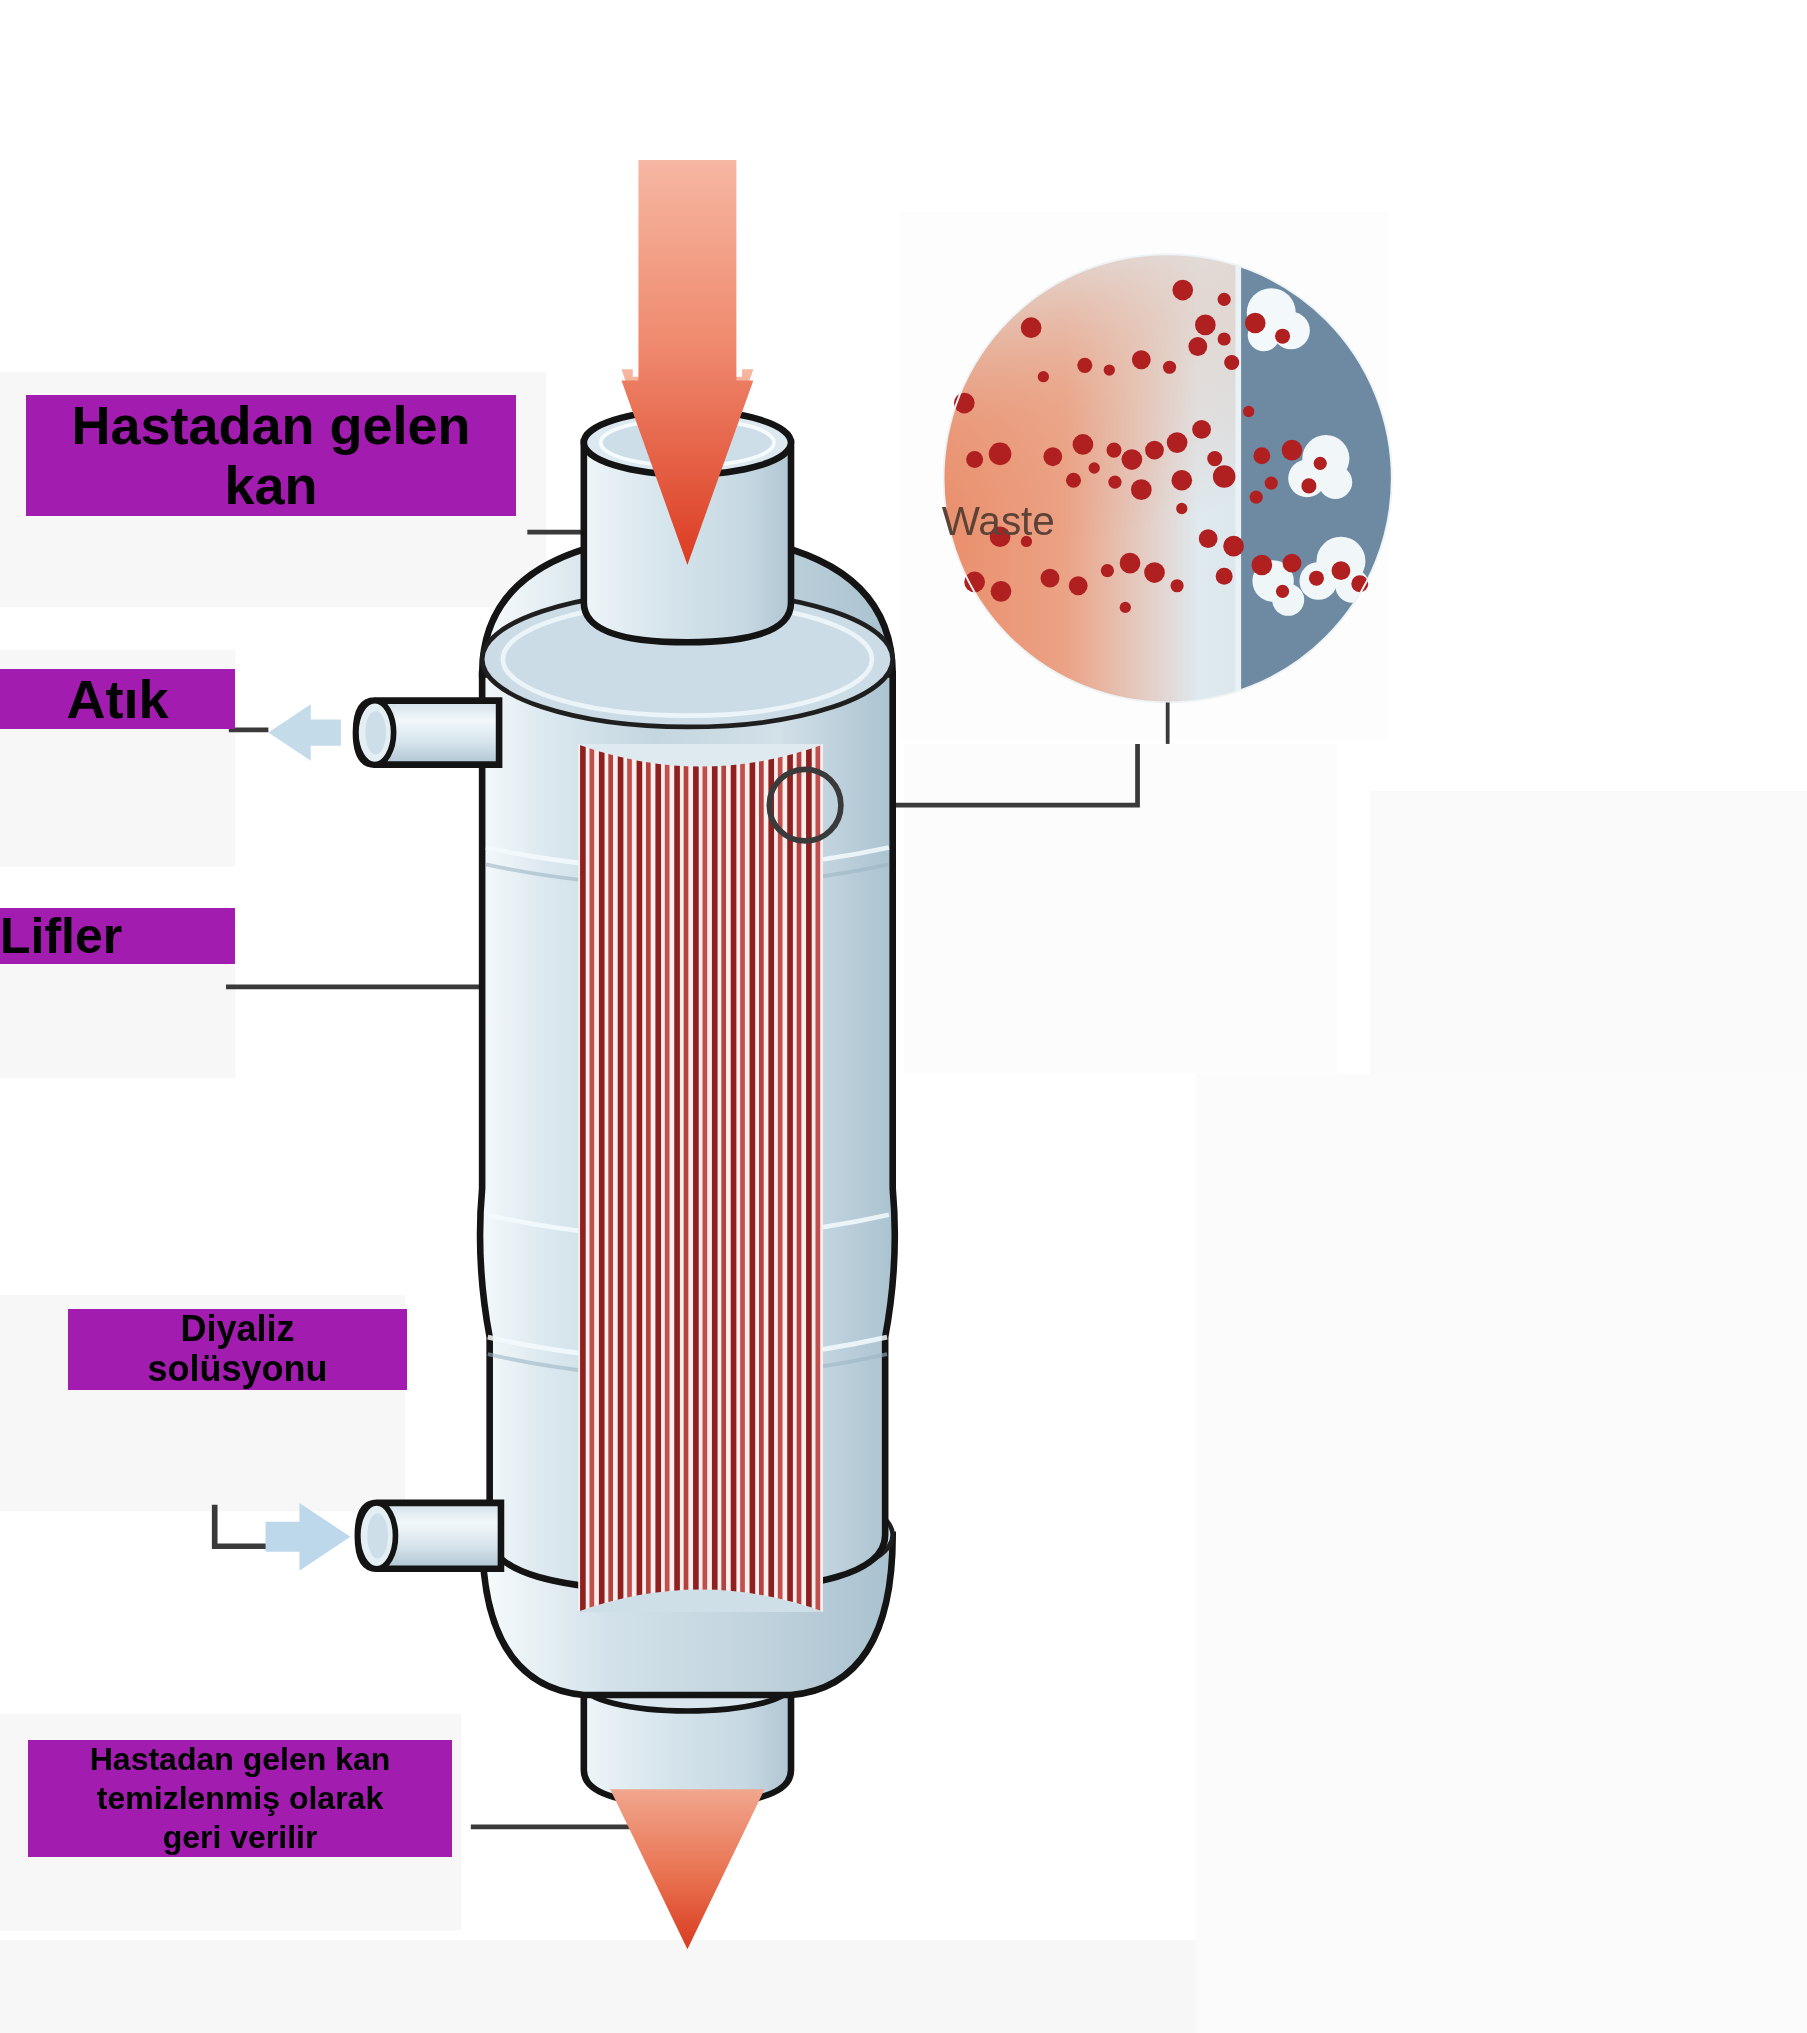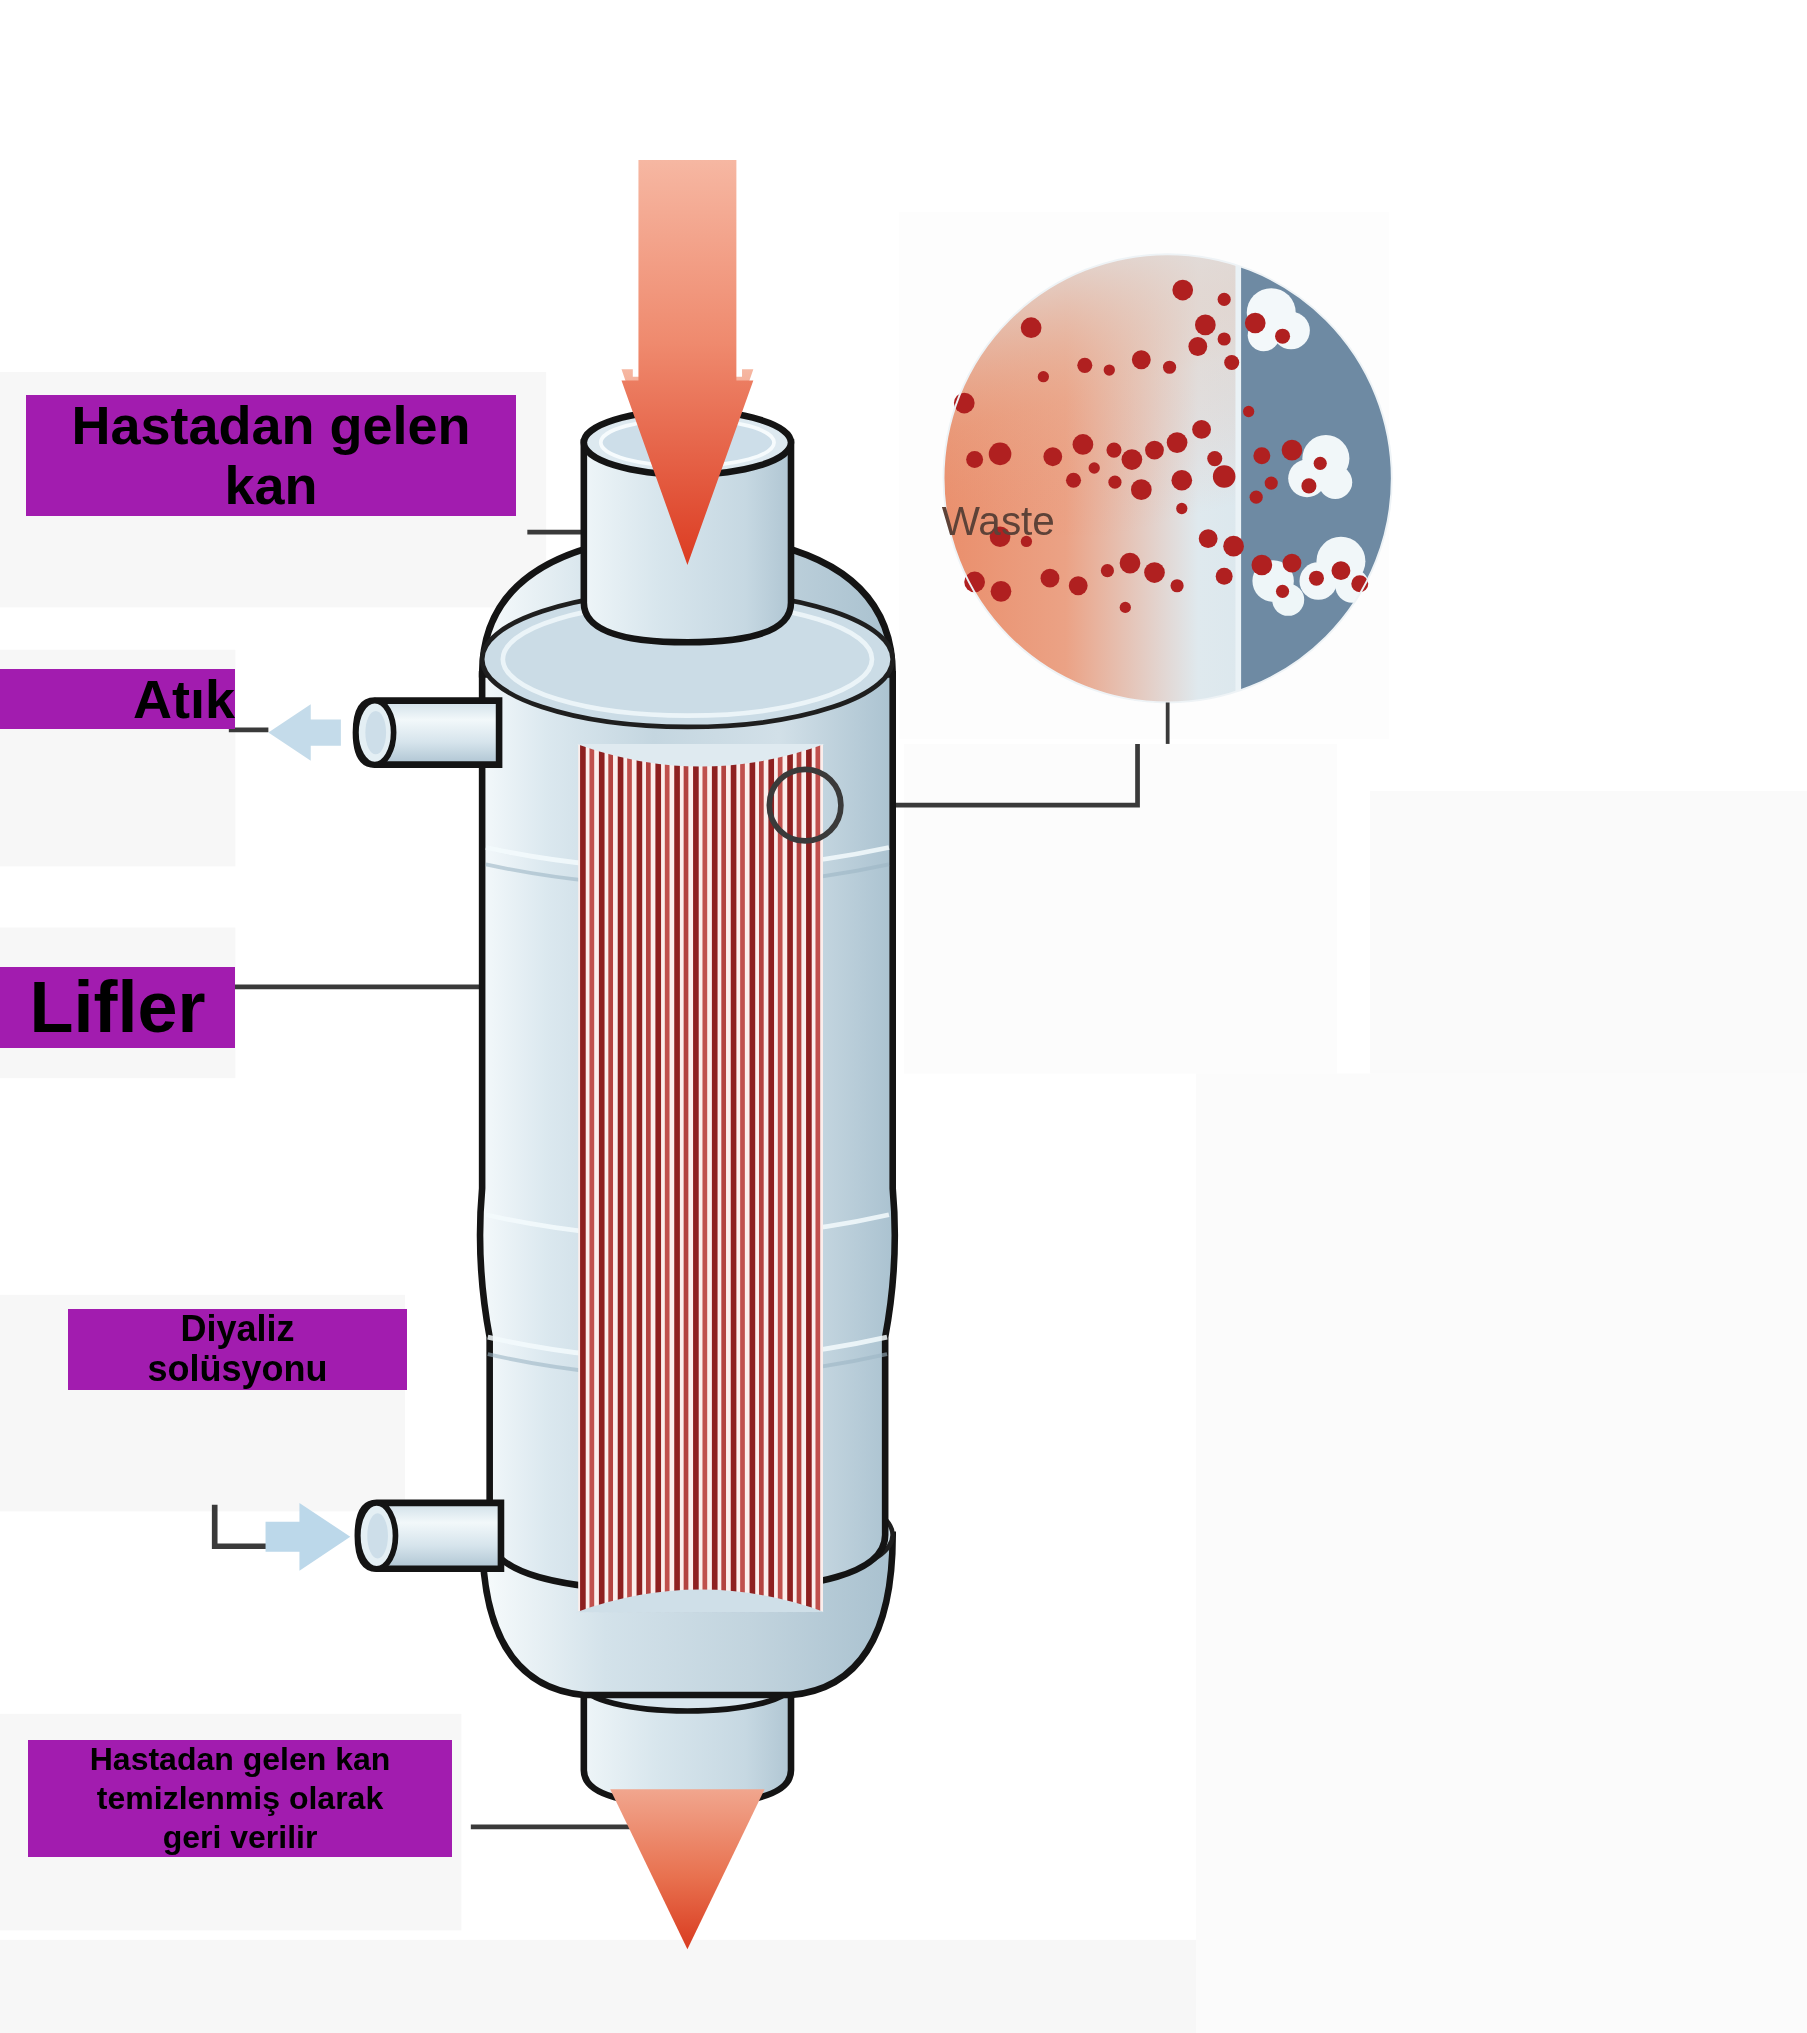--- a/index.html
+++ b/index.html
@@ -16,22 +16,22 @@
     position:absolute;
     font-family:"Liberation Sans", sans-serif;
     font-weight:bold;
     color:#000000;
     line-height:1.12;
     text-align:center;
     white-space:pre-line;
     background:#a21caf;
   }
   #label-inlet-blood{ left:26px;  top:395px;  width:490px; font-size:54px; }
-  #label-waste{       left:0px;   top:669px;  width:235px; font-size:54px; text-align:right;}
-  #label-fibers{      left:0px;   top:967px;  width:235px; font-size:72px; text-align:center;}
+  #label-waste{       left:0px;   top:669px;  width:235px; font-size:54px; text-align:center;}
+  #label-fibers{      left:0px;   top:908px;  width:235px; font-size:50px; text-align:left;}
   #label-dialysate{   left:68px;  top:1309px; width:339px; font-size:36px; }
   #label-outlet-blood{left:28px;  top:1740px; width:424px; font-size:32px; line-height:1.22;}
 </style>
 </head>
 <body>
 
 <div id="stage">
 
 <svg width="1808" height="2034" viewBox="0 0 1920 2160" xmlns="http://www.w3.org/2000/svg">
 

